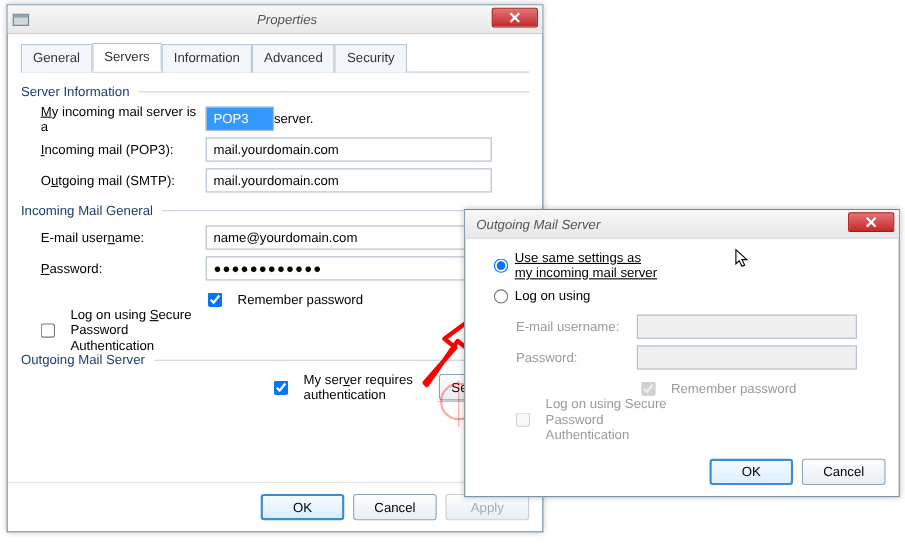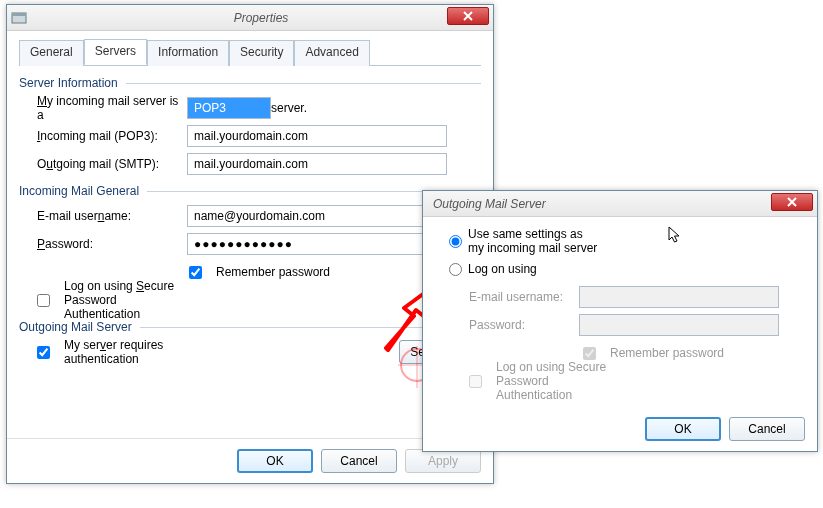--- a/index.html
+++ b/index.html
@@ -154,31 +154,31 @@
       <svg width="10" height="10" viewBox="0 0 10 10">
           <path d="M1 1 L9 9 M9 1 L1 9" stroke="#fff" stroke-width="2"></path>
         </svg>
     </div>
   </div>
   <div class="body">
     <div class="tabs">
       <div class="tab">General</div>
       <div class="tab active">Servers</div>
       <div class="tab">Information</div>
+      <div class="tab">Advanced</div>
       <div class="tab">Security</div>
-      <div class="tab">Advanced</div>
     </div>
 
     <div class="section-head">
       <span>Server Information</span>
       <div class="line"></div>
     </div>
     <div class="row">
       <label><span class="under">M</span>y incoming mail server is a</label>
-      <input class="txt sel" style="width: 84px;" value="POP3">
+      <input class="txt sel" style="width: 62px;" value="POP3">
       <span style="">server.</span>
     </div>
     <div class="row">
       <label><span class="under">I</span>ncoming mail (POP3):</label>
       <input class="txt" style="width: 260px;" value="mail.yourdomain.com">
     </div>
     <div class="row">
       <label>O<span class="under">u</span>tgoing mail (SMTP):</label>
       <input class="txt" style="width: 260px;" value="mail.yourdomain.com">
     </div>
@@ -205,21 +205,21 @@
       <label class="chk" style="margin-left:0">
         <input type="checkbox" style="">
         <span>Log on using <span class="under">S</span>ecure Password Authentication</span>
       </label>
     </div>
 
     <div class="section-head">
       <span>Outgoing Mail Server</span>
       <div class="line"></div>
     </div>
-    <div class="row" style="justify-content:space-between; margin-right:6px;">
+    <div class="row" style="justify-content:flex-end; margin-right:6px;">
       <label class="chk" style="margin-left:0">
         <input type="checkbox" checked="" style="">
         <span>My ser<span class="under">v</span>er requires authentication</span>
       </label>
       <button class="std">Settings...</button>
     </div>
     <div style="height:60px;"></div>
   </div>
   <div class="buttons">
     <button class="std primary">OK</button>
@@ -237,21 +237,21 @@
 <div class="dialog" style="left:422px; top:190px; width:396px;">
   <div class="titlebar">
     <div class="title left">Outgoing Mail Server</div>
     <div class="close-btn">
       <svg width="10" height="10" viewBox="0 0 10 10">
           <path d="M1 1 L9 9 M9 1 L1 9" stroke="#fff" stroke-width="2"></path>
         </svg>
     </div>
   </div>
   <div class="body">
-    <div class="row" style="margin-left:14px;">
+    <div class="row" style="margin-left:14px;text-decoration:underline;">
       <label class="radio">
         <input type="radio" name="smtpauth" checked="" style="">
         <span>Use same settings as my incoming mail server</span>
       </label>
     </div>
     <div class="row" style="margin-left:14px;">
       <label class="radio">
         <input type="radio" name="smtpauth" style="">
         <span>Log on using</span>
       </label>

